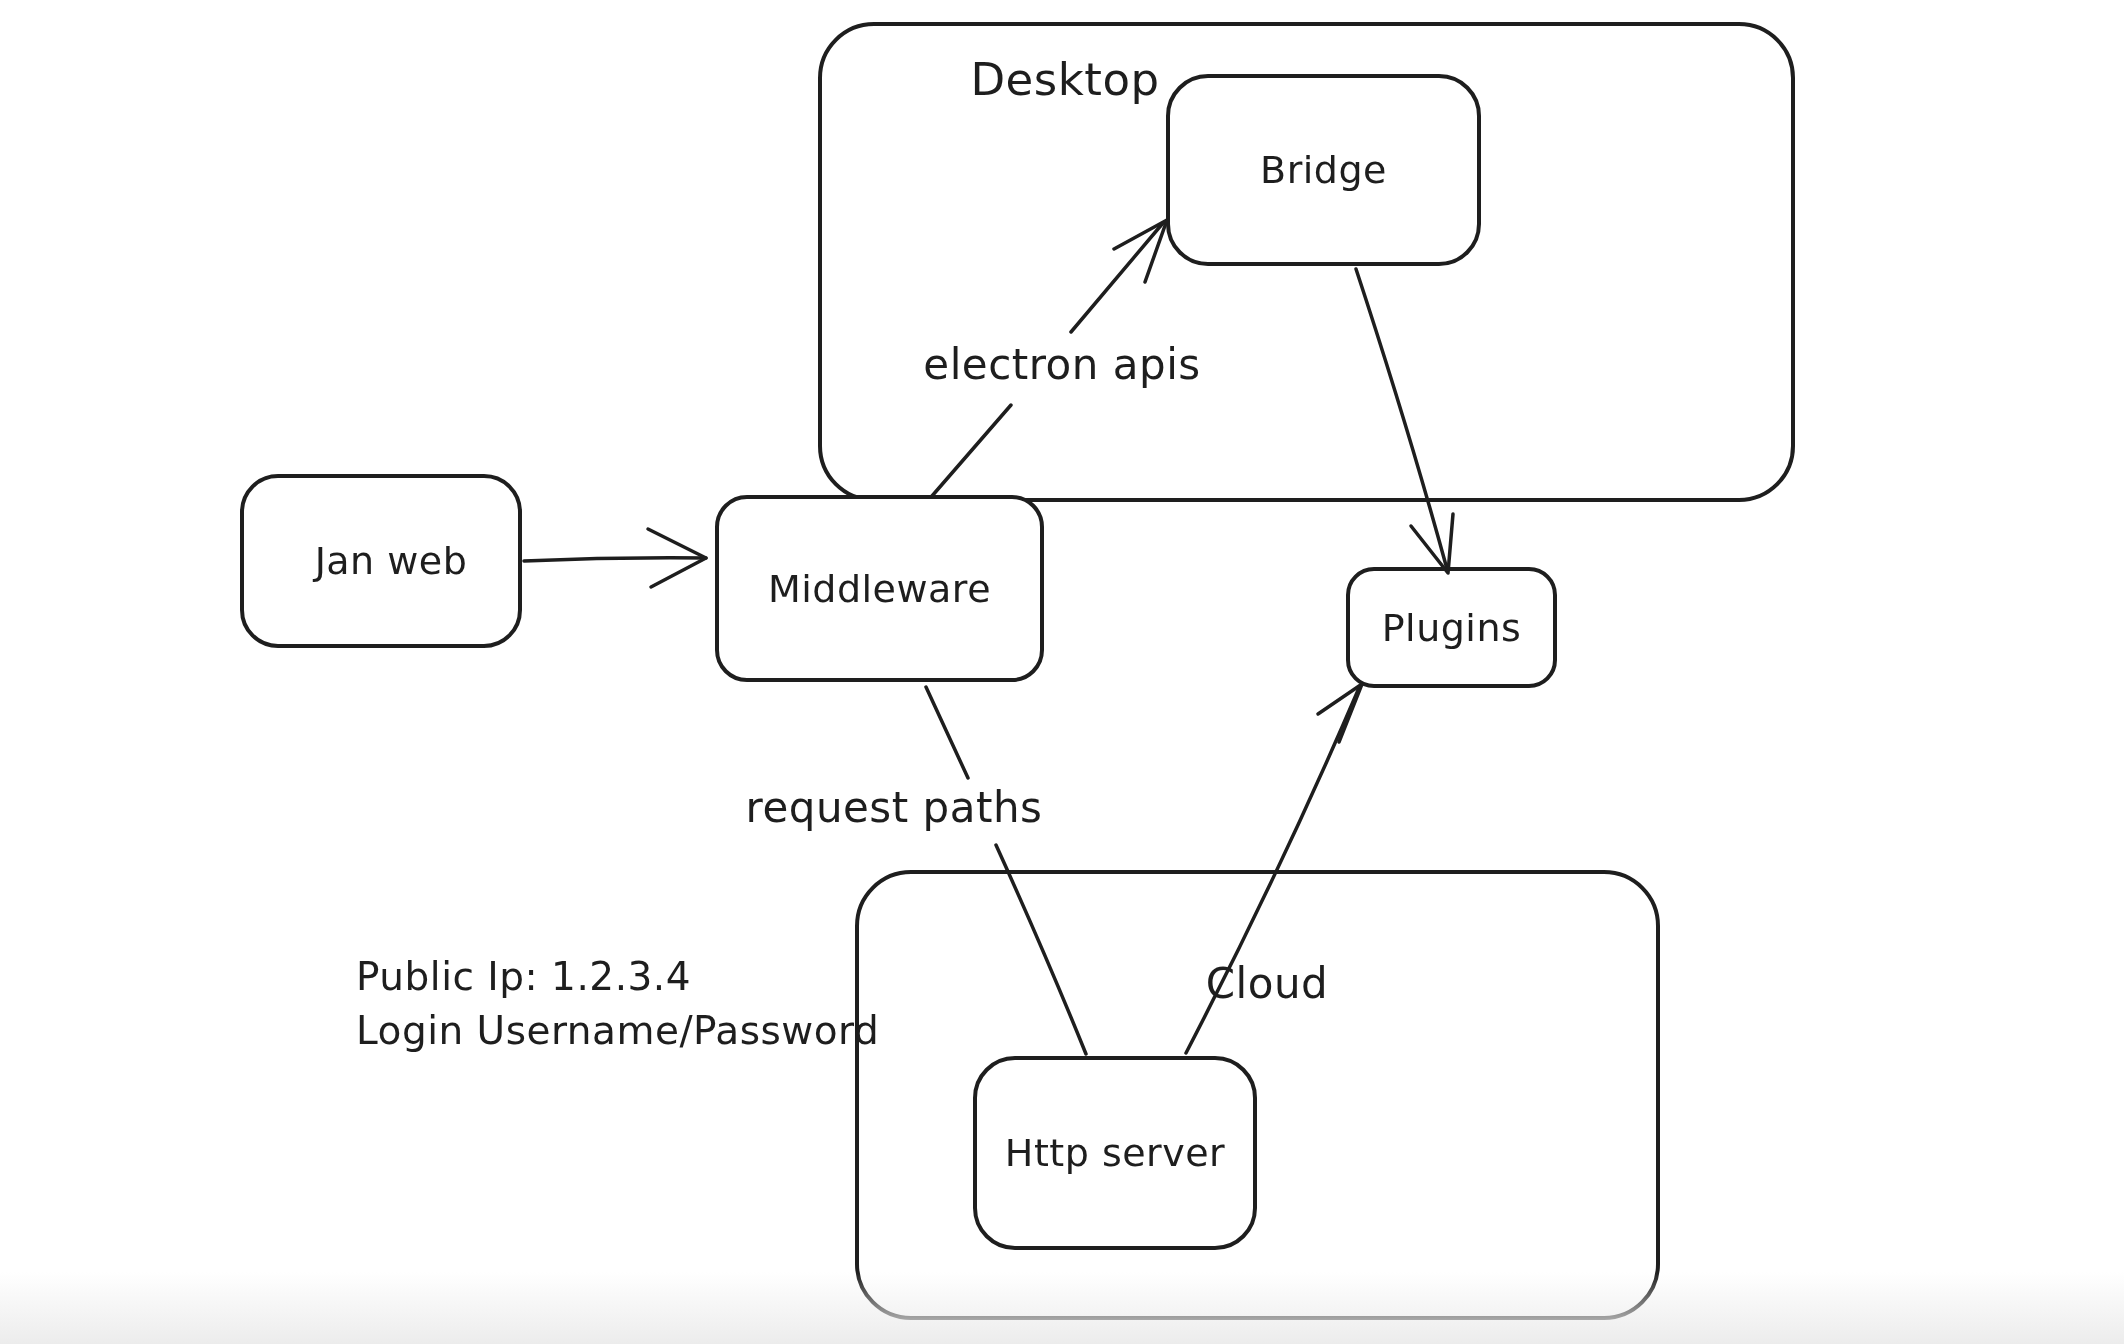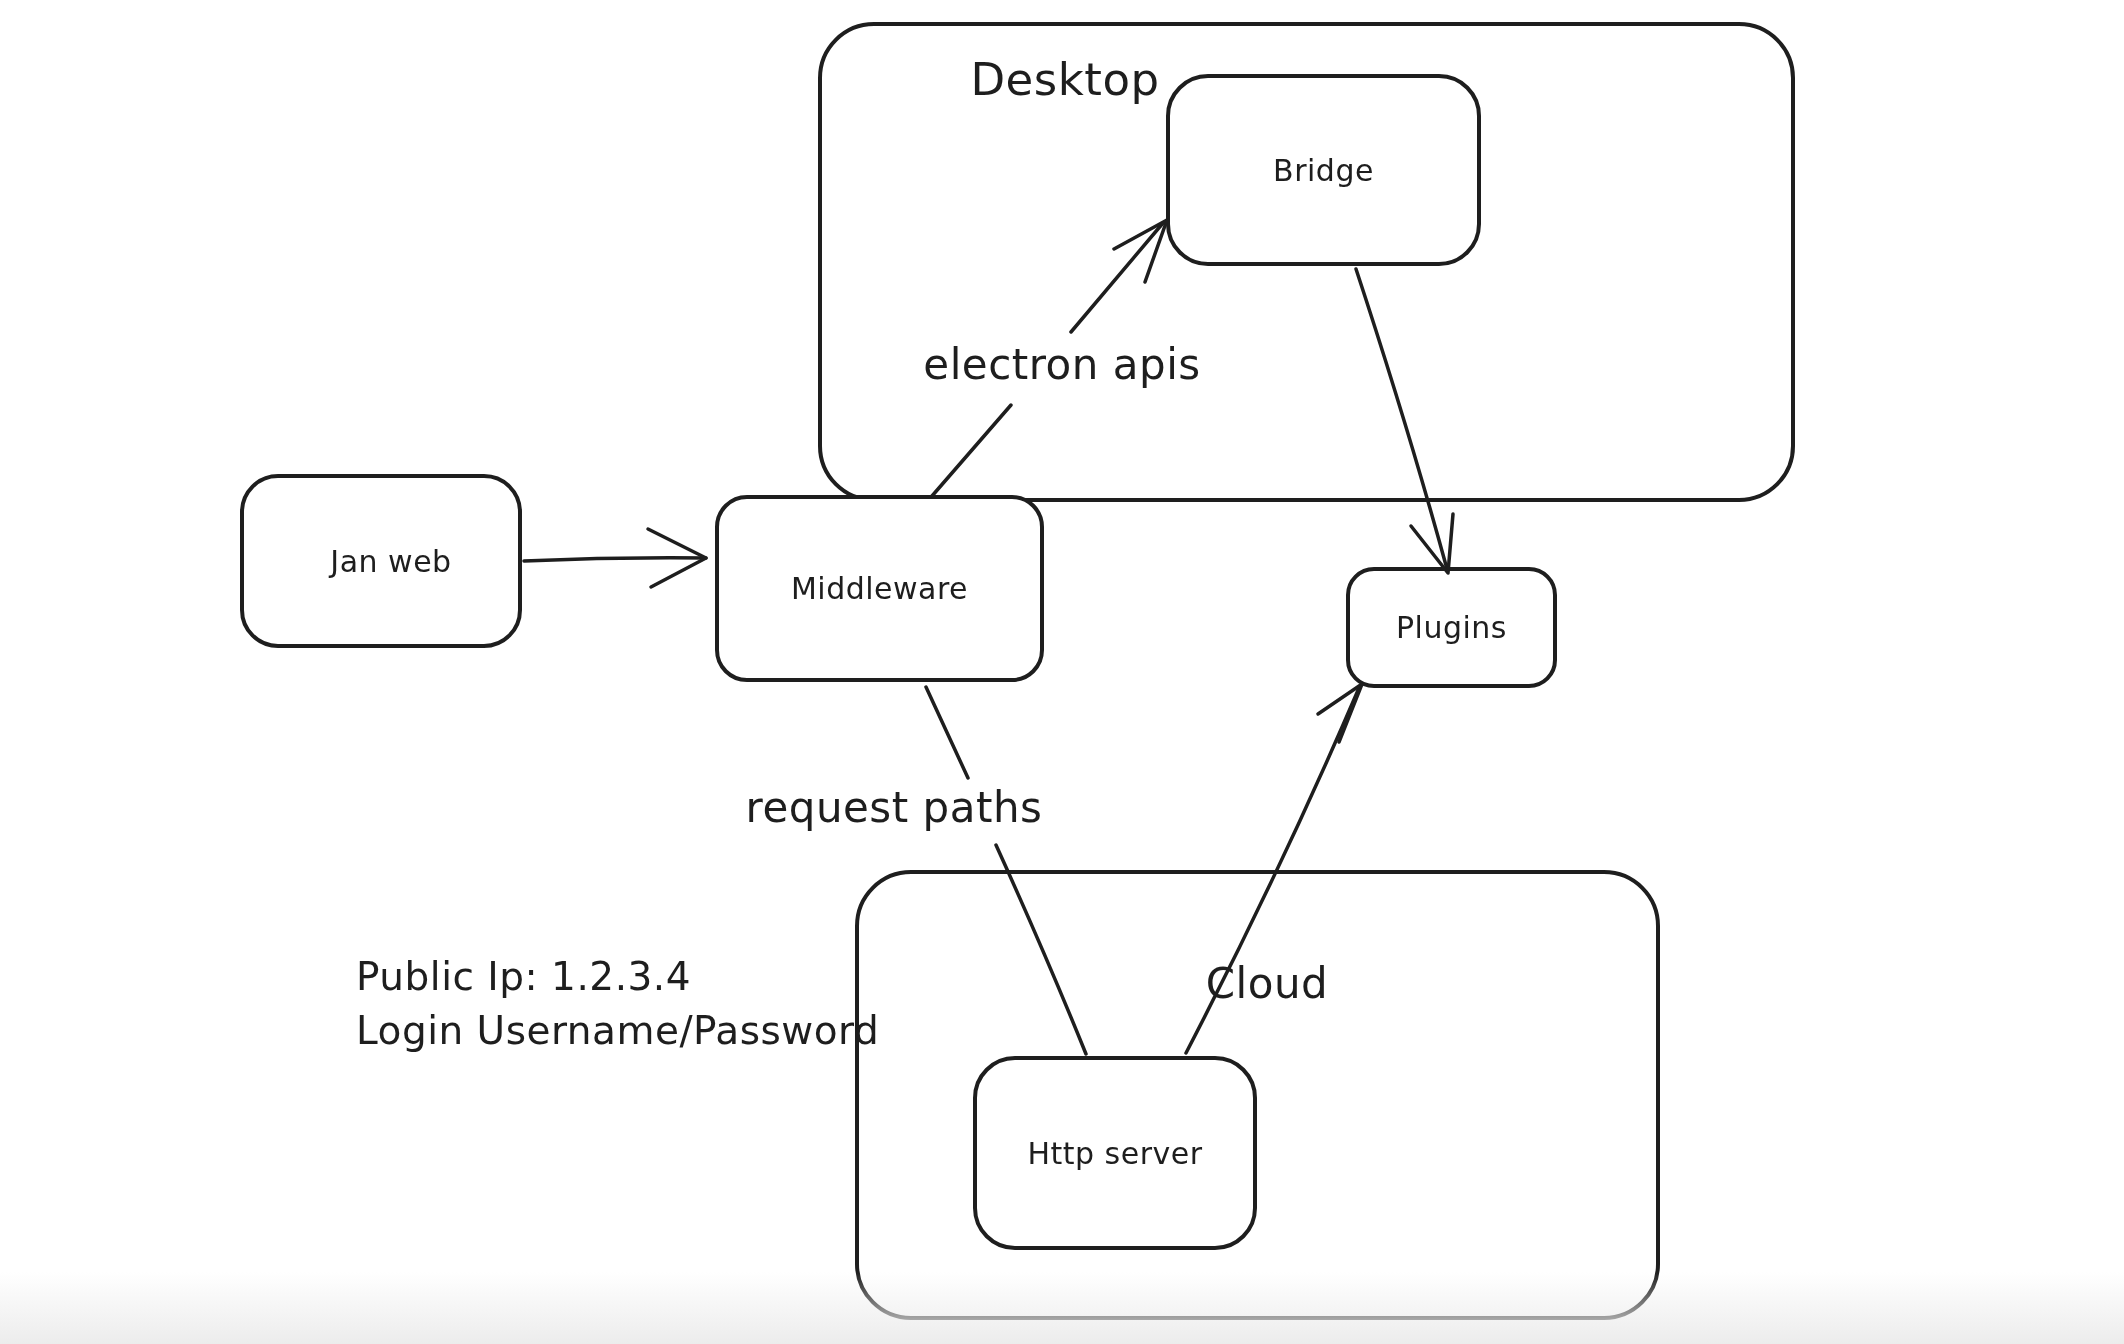--- a/index.html
+++ b/index.html
@@ -24,21 +24,21 @@
     position: absolute;
     border: 4px solid #1e1e1e;
     background: #ffffff;
     z-index: 2;
     box-sizing: border-box;
     display: flex;
     align-items: center;
     justify-content: center;
   }
   .node-label {
-    font-size: 30px;
+    font-size: 38px;
     letter-spacing: 0.5px;
     white-space: nowrap;
   }
   #edges-layer {
     position: absolute;
     left: 0; top: 0;
     width: 2124px; height: 1344px;
     z-index: 3;
     pointer-events: none;
   }

